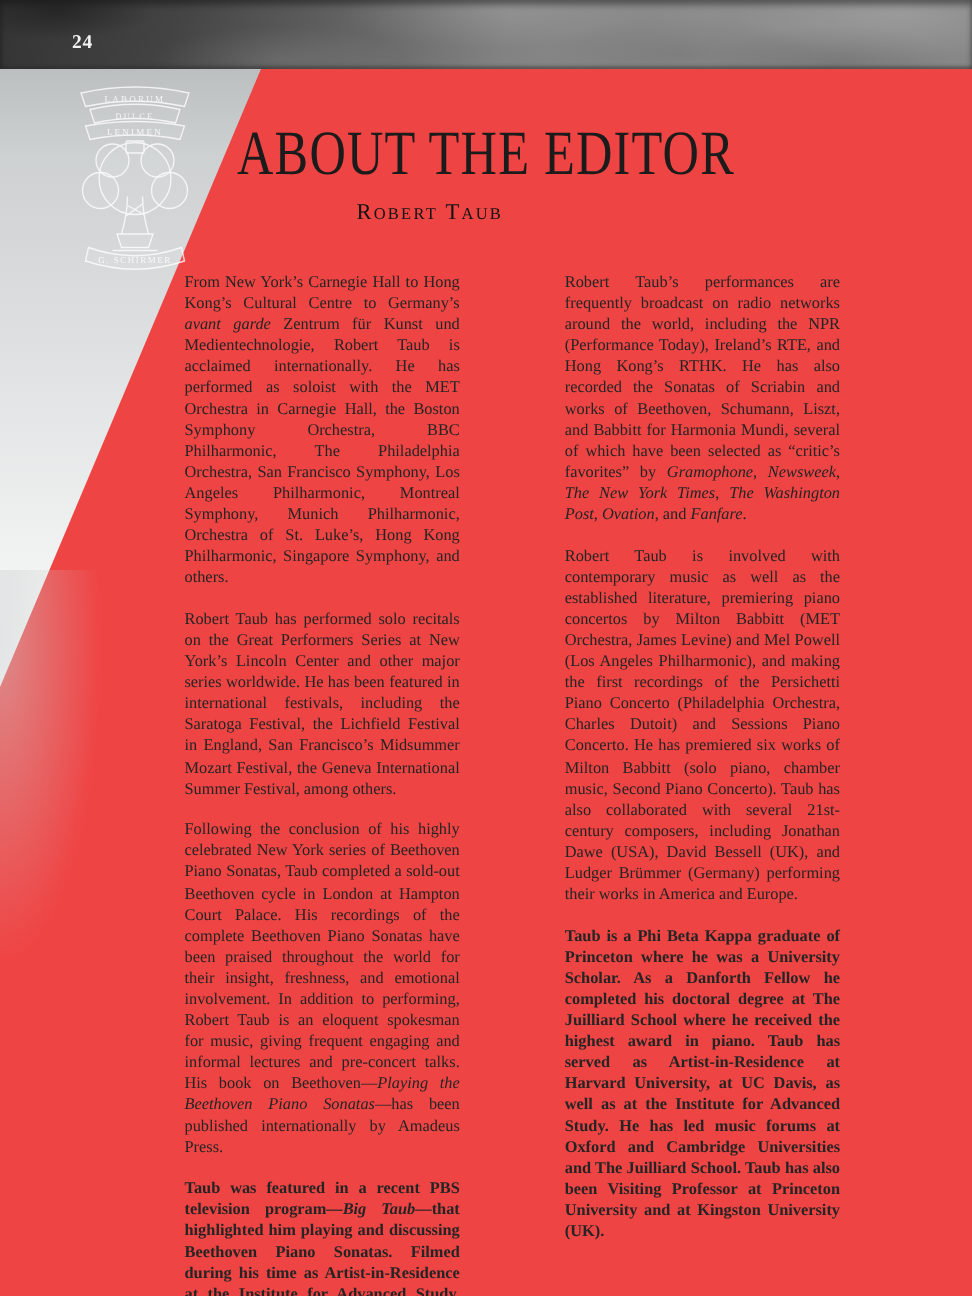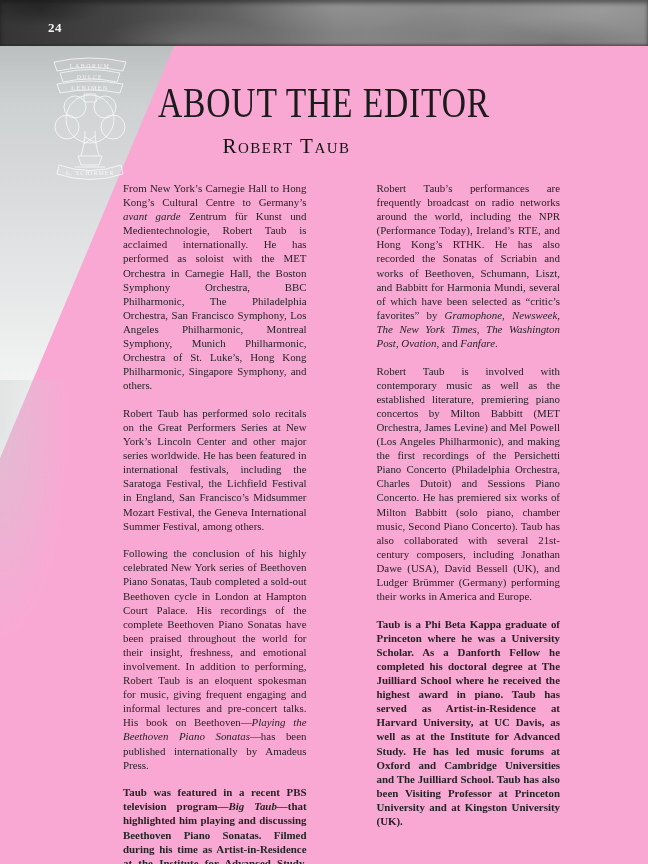--- a/index.html
+++ b/index.html
@@ -3,21 +3,21 @@
 <meta charset="utf-8">
 <style>
   * { margin: 0; padding: 0; box-sizing: border-box; }
   html, body { background: #ffffff; }
   body { font-family: "Liberation Serif", "DejaVu Serif", serif; }
 
   .page {
     position: relative;
     width: 648px;
     height: 864px;
-    background: #f9a8d4;
+    background: #ef4444;
     overflow: hidden;
   }
 
   
   .band {
     position: absolute;
     top: 0; left: 0;
     width: 648px; height: 46px;
     background:
       radial-gradient(90px 26px at 40px 8px,  rgba(0,0,0,0.32), transparent 70%),
@@ -81,21 +81,21 @@
     transform-origin: 50% 50%;
     white-space: nowrap;
   }
 
   .subtitle {
     position: absolute;
     top: 134px; left: 0;
     width: 573px;
     text-align: center;
     font-variant: small-caps;
-    font-size: 21px;
+    font-size: 15px;
     font-weight: 400;
     letter-spacing: 1.5px;
     color: #121212;
   }
 
   .columns {
     position: absolute;
     left: 87px; top: 181px;
     width: 473px;
     display: flex;

